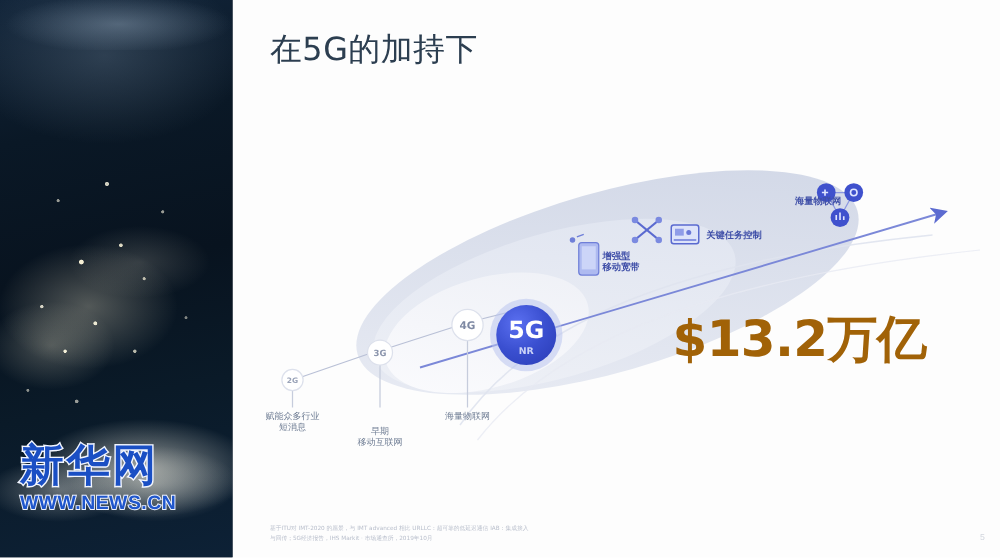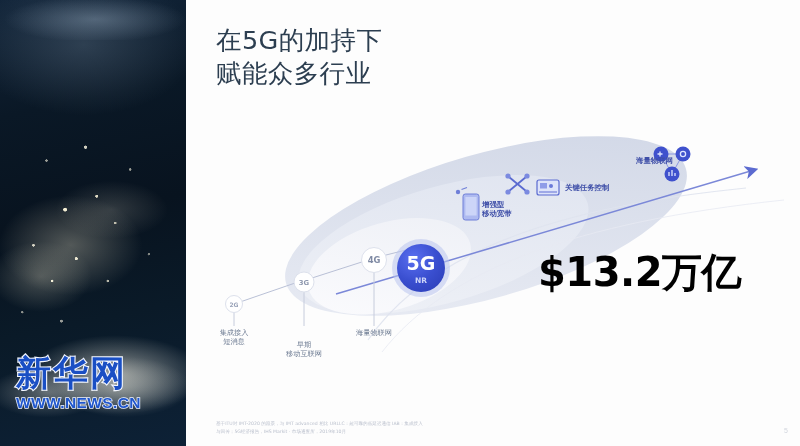--- a/index.html
+++ b/index.html
@@ -70,21 +70,21 @@
 
   .lbl{position:absolute;color:#6f7d94;line-height:1.25;text-align:center;
        font-family:"DejaVu Sans","Liberation Sans",sans-serif;}
   .gen-lbl{font-size:7.2px;width:86px;}
 
   .bubble-lbl{position:absolute;color:#3f4fa8;font-weight:bold;line-height:1.22;
        font-family:"DejaVu Sans","Liberation Sans",sans-serif;font-size:7.4px;}
 
   
   #money{position:absolute;left:538px;top:252px;z-index:5;}
-  #money-big{font-size:40px;font-weight:bold;color:#000000;letter-spacing:-.5px;line-height:1;
+  #money-big{font-size:40px;font-weight:bold;color:#a16207;letter-spacing:-.5px;line-height:1;
        font-family:"DejaVu Sans","Liberation Sans",sans-serif;}
   #money-sub{margin-top:6px;font-size:11.5px;color:#4a5b6b;line-height:16px;
        font-family:"DejaVu Sans","Liberation Sans",sans-serif;}
 
   
   #footnote{position:absolute;left:216px;bottom:10px;width:420px;
     font-size:4.6px;line-height:8px;color:#b9bfcc;
     font-family:"DejaVu Sans","Liberation Sans",sans-serif;}
   #pageno{position:absolute;right:12px;bottom:12px;font-size:7px;color:#d2d6de;}
 </style>
@@ -98,21 +98,20 @@
     <div id="photo-cloud-b"></div>
   </div>
 
   <div id="watermark">
     <div id="wm-cn">新华网</div>
     <div id="wm-url">WWW.NEWS.CN</div>
   </div>
 
   <div id="headline">
     <div>在5G的加持下</div>
-    <div>赋能众多行业</div>
   </div>
 
   <div id="diagram">
 
     <svg id="dsvg" viewBox="0 0 614 226">
       <defs>
         <radialGradient id="g5g" cx="35%" cy="30%" r="78%">
           <stop offset="0%" stop-color="#5a6ff0"></stop>
           <stop offset="60%" stop-color="#3a4fd0"></stop>
           <stop offset="100%" stop-color="#2f42be"></stop>
@@ -207,21 +206,21 @@
         <circle cx="475" cy="24" r="7.5" fill="#3f51cd"></circle>
         <circle cx="497" cy="24" r="7.5" fill="#3f51cd"></circle>
         <circle cx="486" cy="44" r="7.5" fill="#3f51cd"></circle>
         <path d="M471.5 24 h5 M474 21.5 v5" stroke="#dfe5ff" stroke-width="1.3"></path>
         <circle cx="497" cy="24" r="2.6" fill="none" stroke="#dfe5ff" stroke-width="1.3"></circle>
         <path d="M483 46 v-4 M486 46 v-6 M489 46 v-3" stroke="#dfe5ff" stroke-width="1.3"></path>
       </g>
     </svg>
 
     <div class="lbl gen-lbl" style="left:5px;top:198px;">
-      <div>集成接入</div>
+      <div>赋能众多行业</div>
       <div>短消息</div>
     </div>
     <div class="lbl gen-lbl" style="left:75px;top:210px;">
       <div>早期</div>
       <div>移动互联网</div>
     </div>
     <div class="lbl gen-lbl" style="left:145px;top:198px;">
       <div>海量物联网</div>
     </div>
 

